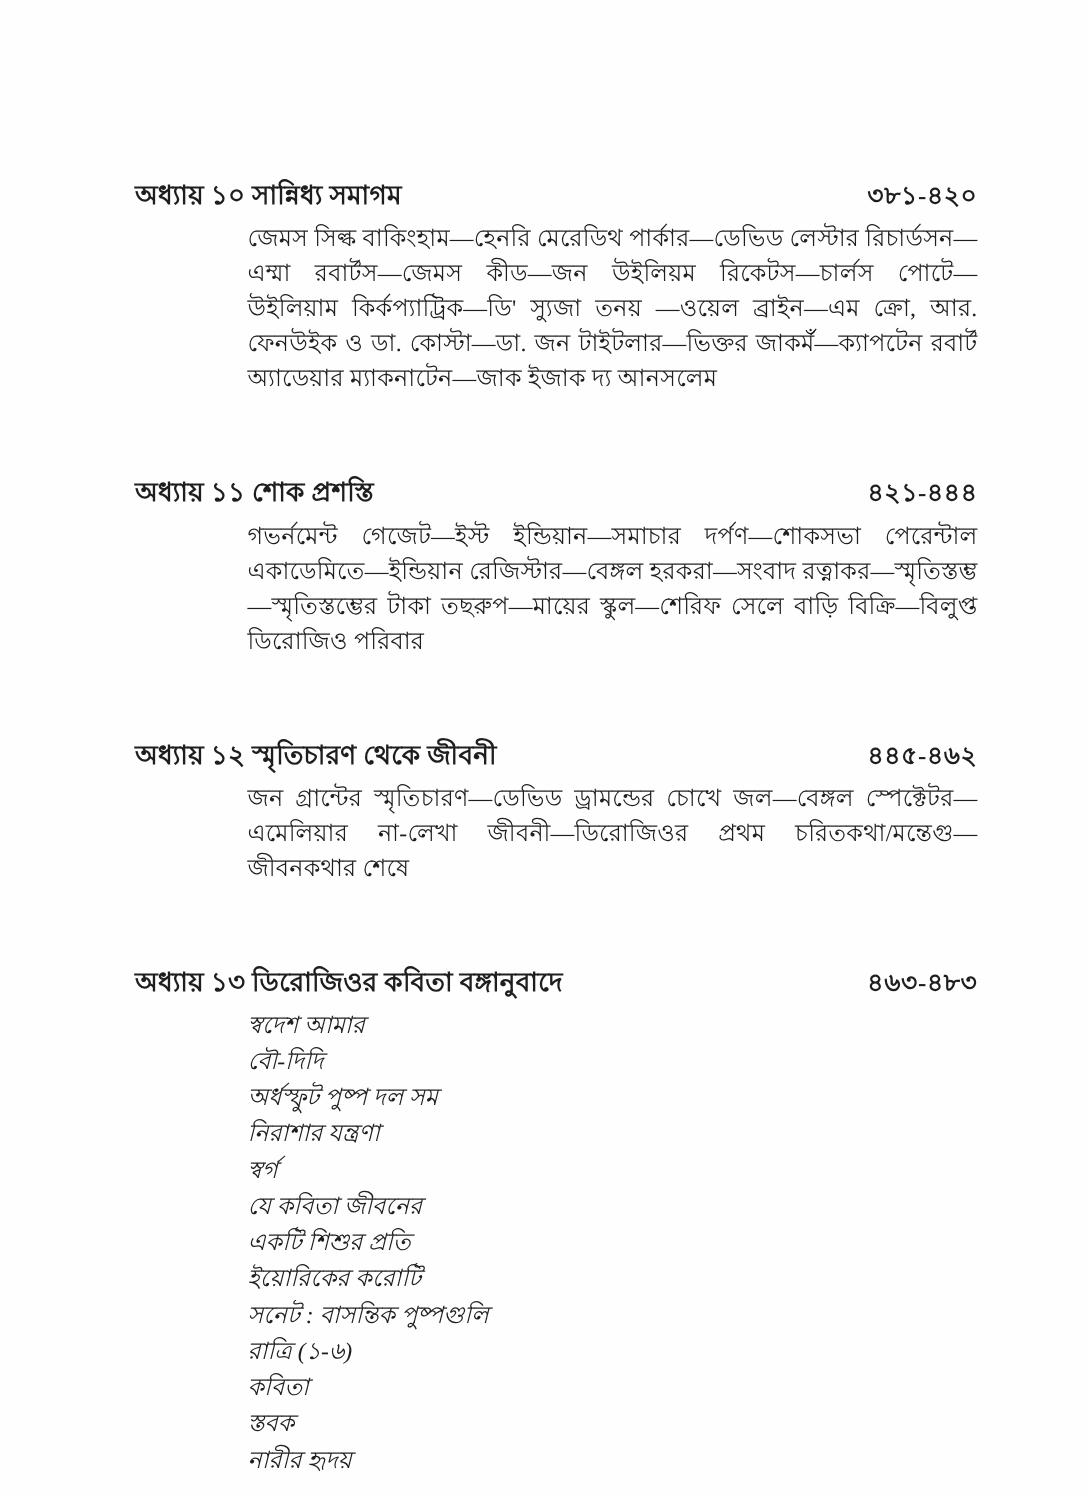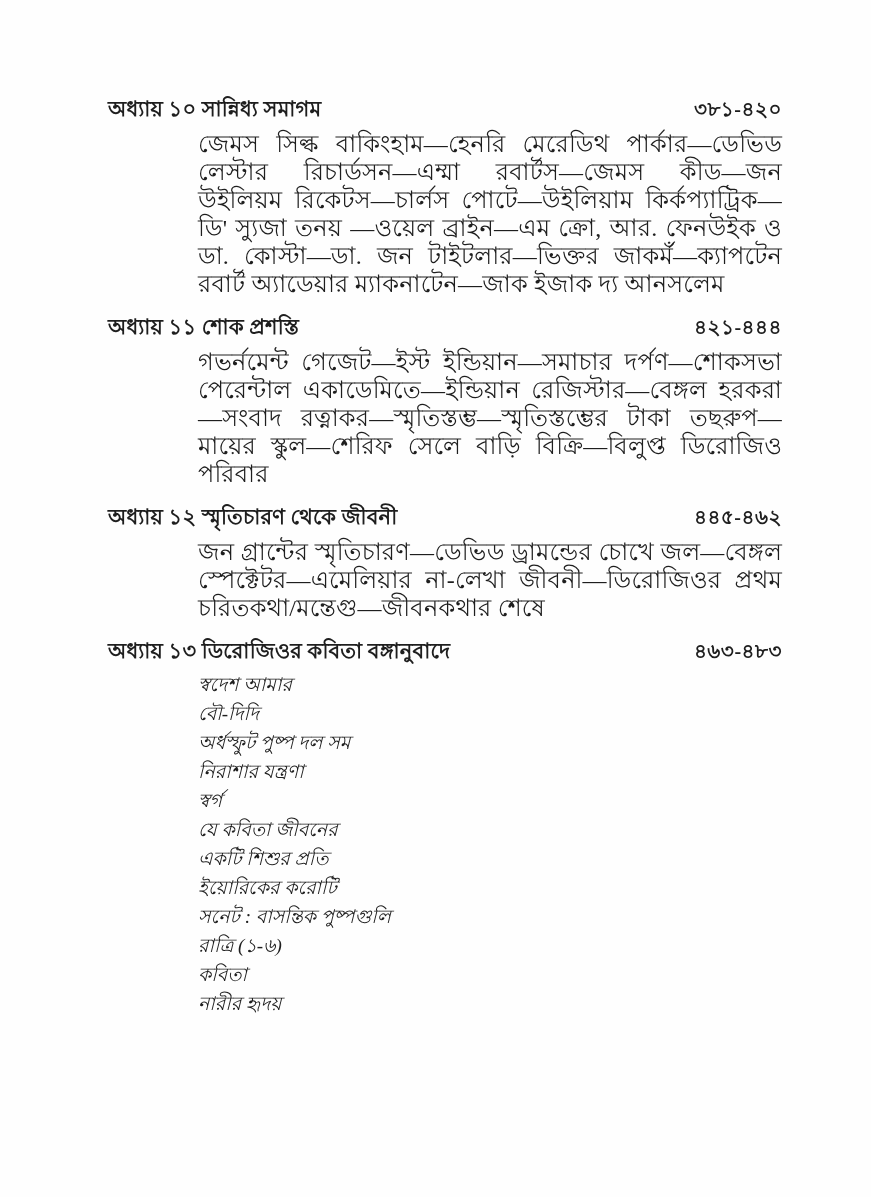--- a/index.html
+++ b/index.html
@@ -23,24 +23,25 @@
     font-weight: bold;
     font-size: 21px;
     line-height: 26px;
   }
   .chap-title { letter-spacing: 0.2px; }
   .chap-pages {
     font-size: 20px;
     font-weight: 600;
     letter-spacing: 0.5px;
     white-space: nowrap;
+    margin-top: 48px;
   }
   .chap-summary {
     margin: 8px 0 16px 90px;
-    font-size: 24px;
+    font-size: 19px;
     line-height: 28px;
     text-align: justify;
     letter-spacing: 0.2px;
   }
   .poem-list {
     margin: 6px 0 10px 90px;
     font-size: 19px;
     font-style: italic;
   }
   .poem-item { line-height: 29px; }
@@ -99,18 +100,19 @@
       <div class="poem-item">বৌ-দিদি</div>
       <div class="poem-item">অর্ধস্ফুট পুষ্প দল সম</div>
       <div class="poem-item">নিরাশার যন্ত্রণা</div>
       <div class="poem-item">স্বর্গ</div>
       <div class="poem-item">যে কবিতা জীবনের</div>
       <div class="poem-item">একটি শিশুর প্রতি</div>
       <div class="poem-item">ইয়োরিকের করোটি</div>
       <div class="poem-item">সনেট : বাসন্তিক পুষ্পগুলি</div>
       <div class="poem-item">রাত্রি (১-৬)</div>
       <div class="poem-item">কবিতা</div>
+      <div class="poem-item">স্তবক</div>
       <div class="poem-item">নারীর হৃদয়</div>
     </div>
 
 
   </div>
 </div>
 
 </body></html>

